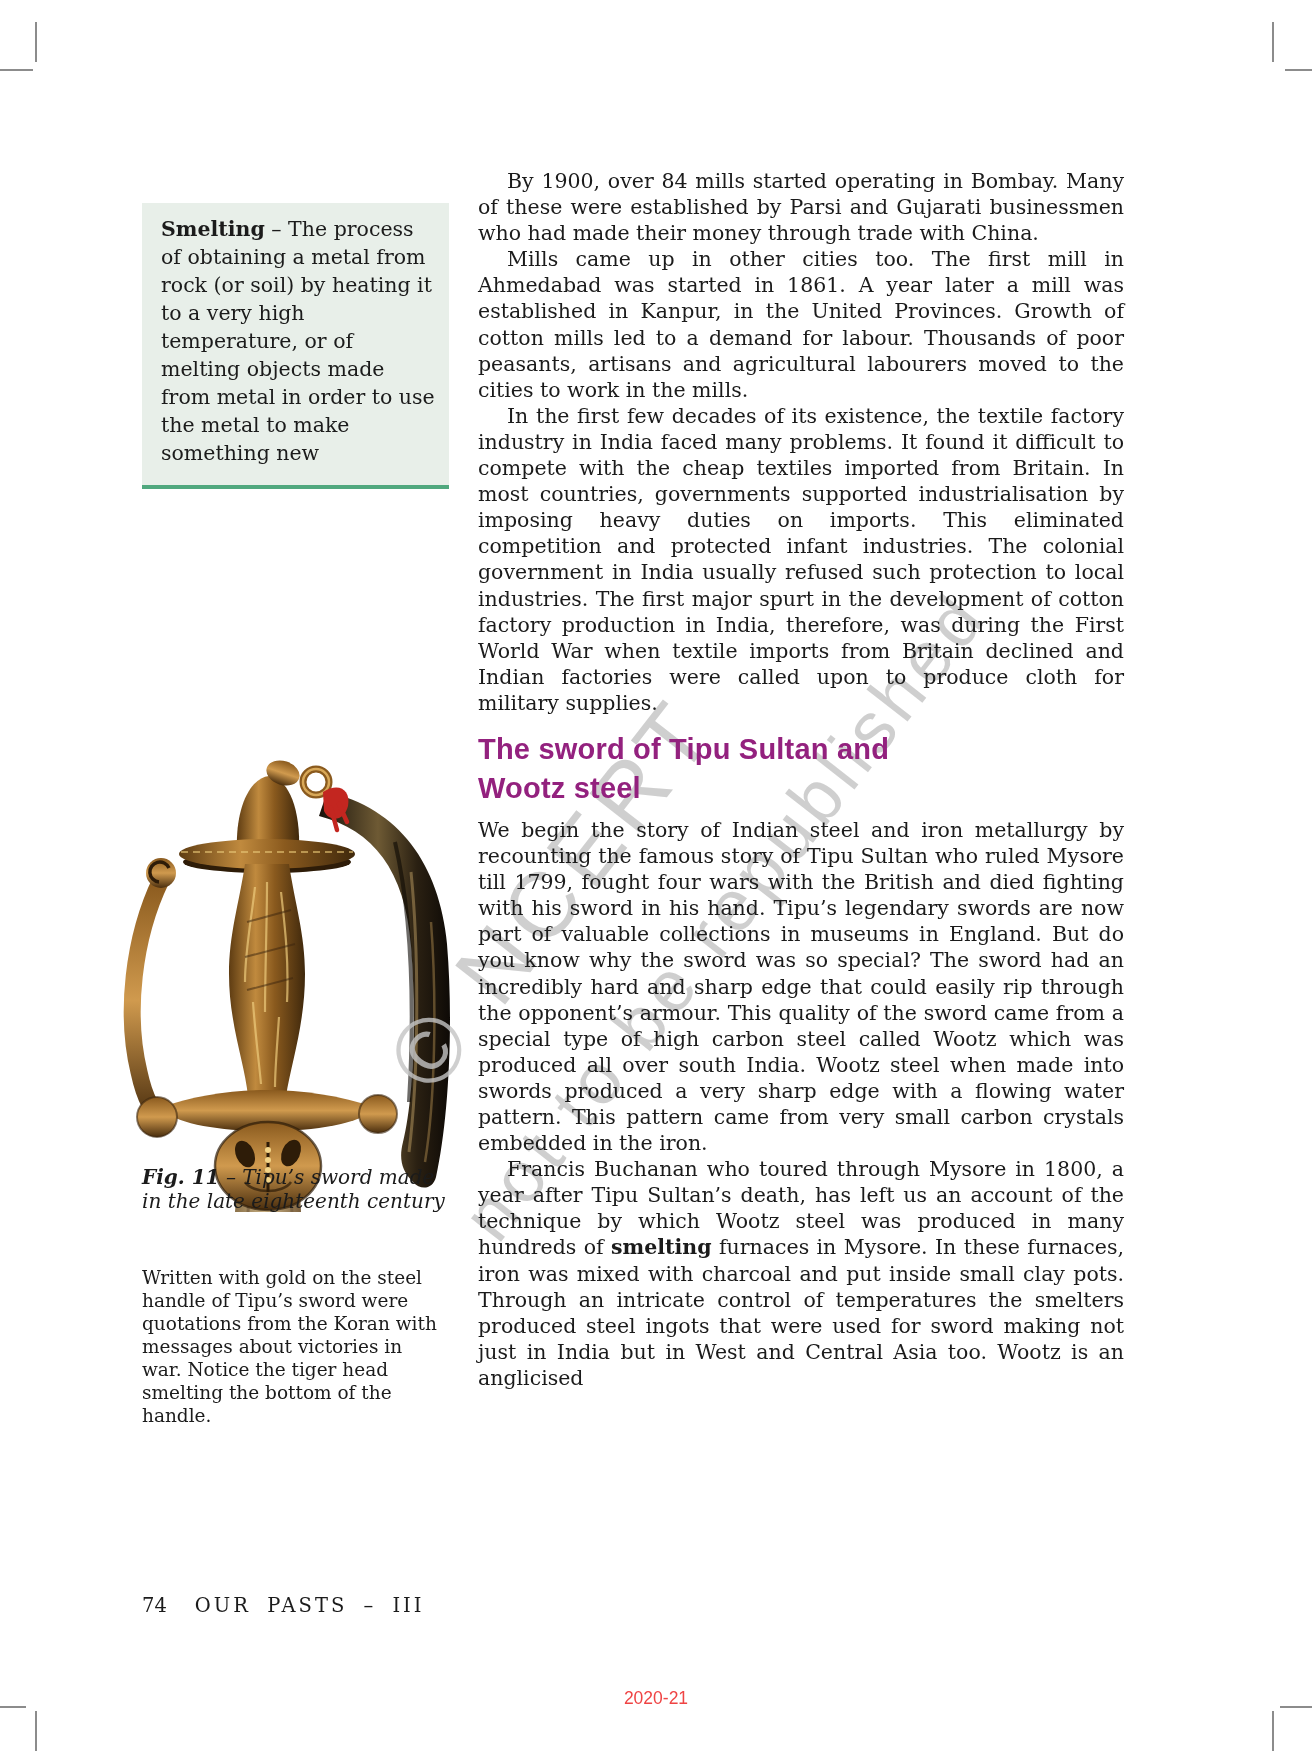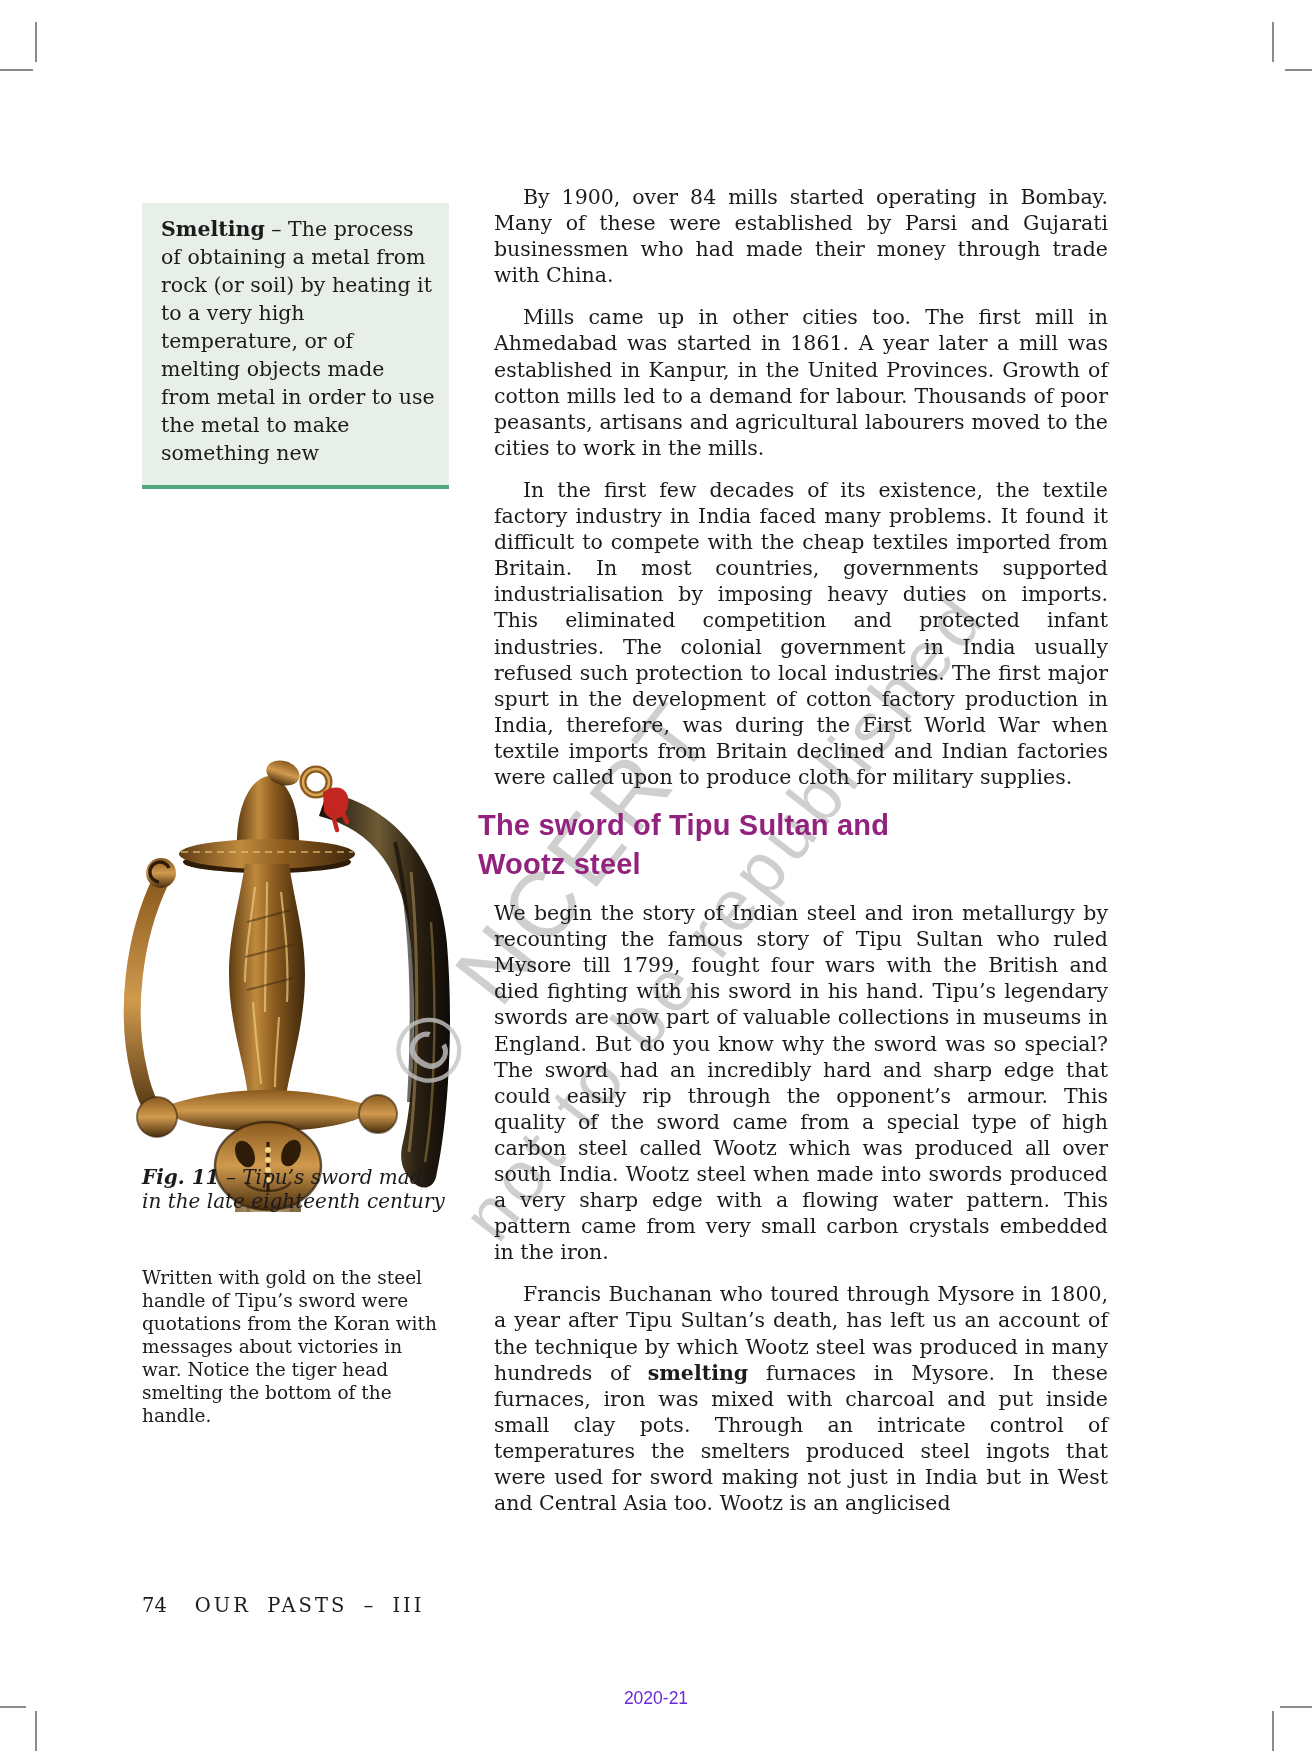--- a/index.html
+++ b/index.html
@@ -41,33 +41,33 @@
   .footer {
     position:absolute; left:142px; top:1570px; font-size:19.5px; z-index:3;margin-top:24px;
   }
   .footer .pgnum { margin-right:28px; }
   .footer .booktitle { letter-spacing:3px; word-spacing:7px; }
   
   .main {
     position:absolute; left:478px; top:168px; width:646px; z-index:3;
   }
   .main p {
-    margin:16px; font-size:20.5px; line-height:26.1px; text-align:justify;
+    margin:0; font-size:20.5px; line-height:26.1px; text-align:justify;
   }
   .main p.indent { text-indent:29px; }
   .main h2 {
     margin:14px 0 9px 0; width:500px;
     font-family:"Liberation Sans", sans-serif;
     font-size:29px; line-height:39px; font-weight:bold;
     color:#93217e; letter-spacing:0.2px;
   }
   .main b { font-weight:bold; }
   .year {
     position:absolute; left:0; top:1688px; width:1312px; text-align:center;
-    font-family:"Liberation Sans", sans-serif; font-size:17.5px; color:#6d28d9;
+    font-family:"Liberation Sans", sans-serif; font-size:17.5px; color:#ef4444;
     z-index:3;
   }
 </style>
 </head>
 <body>
 
 <div class="page">
 
   <div class="crop" style="left:35px; top:22px; width:2px; height:40px;"></div>
   <div class="crop" style="left:0; top:69px; width:33px; height:2px;"></div>

